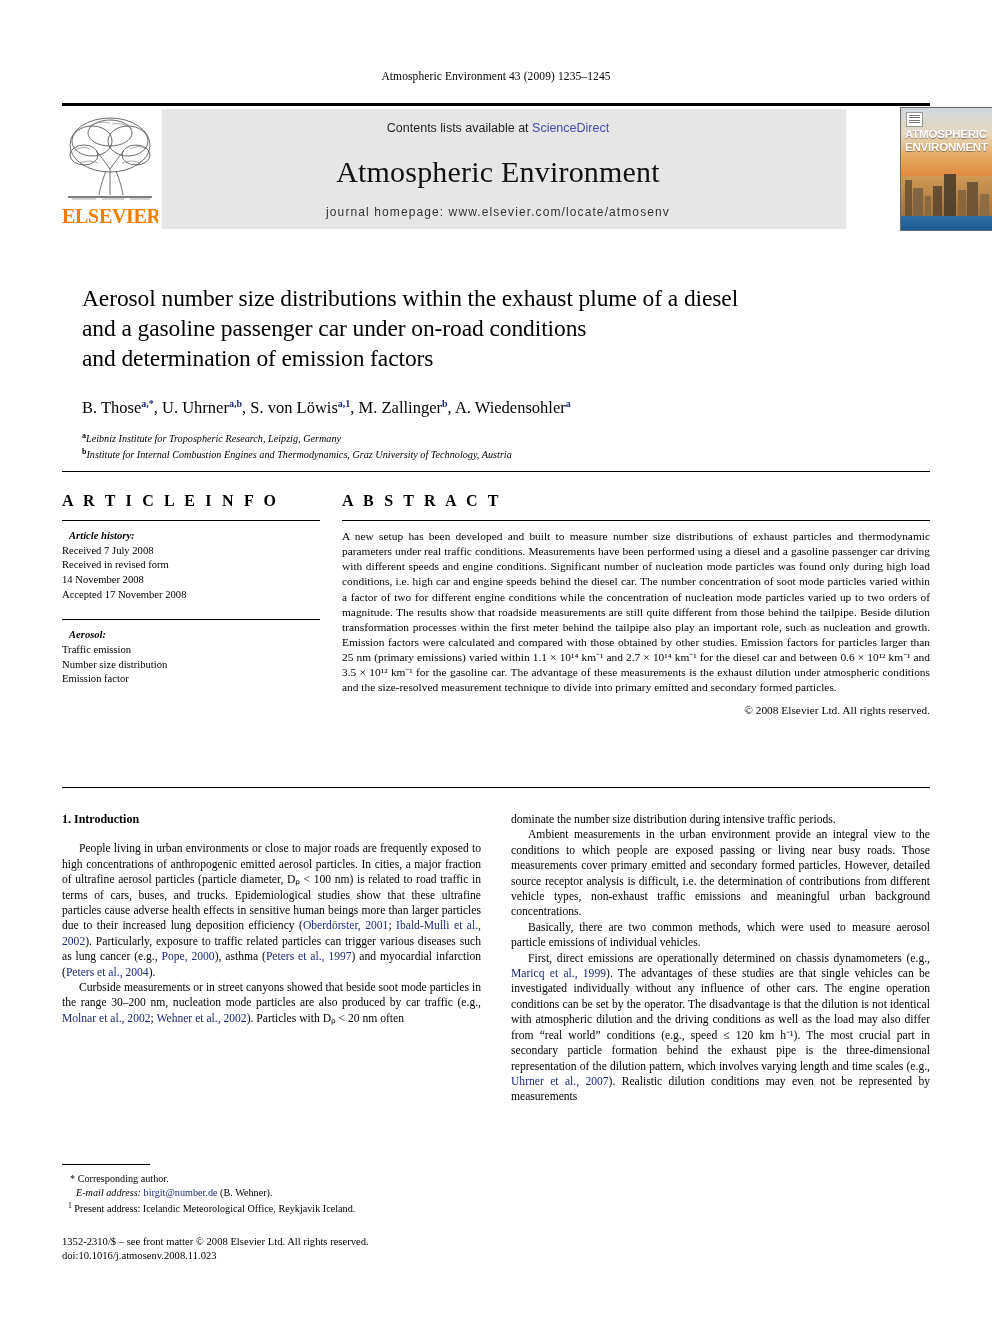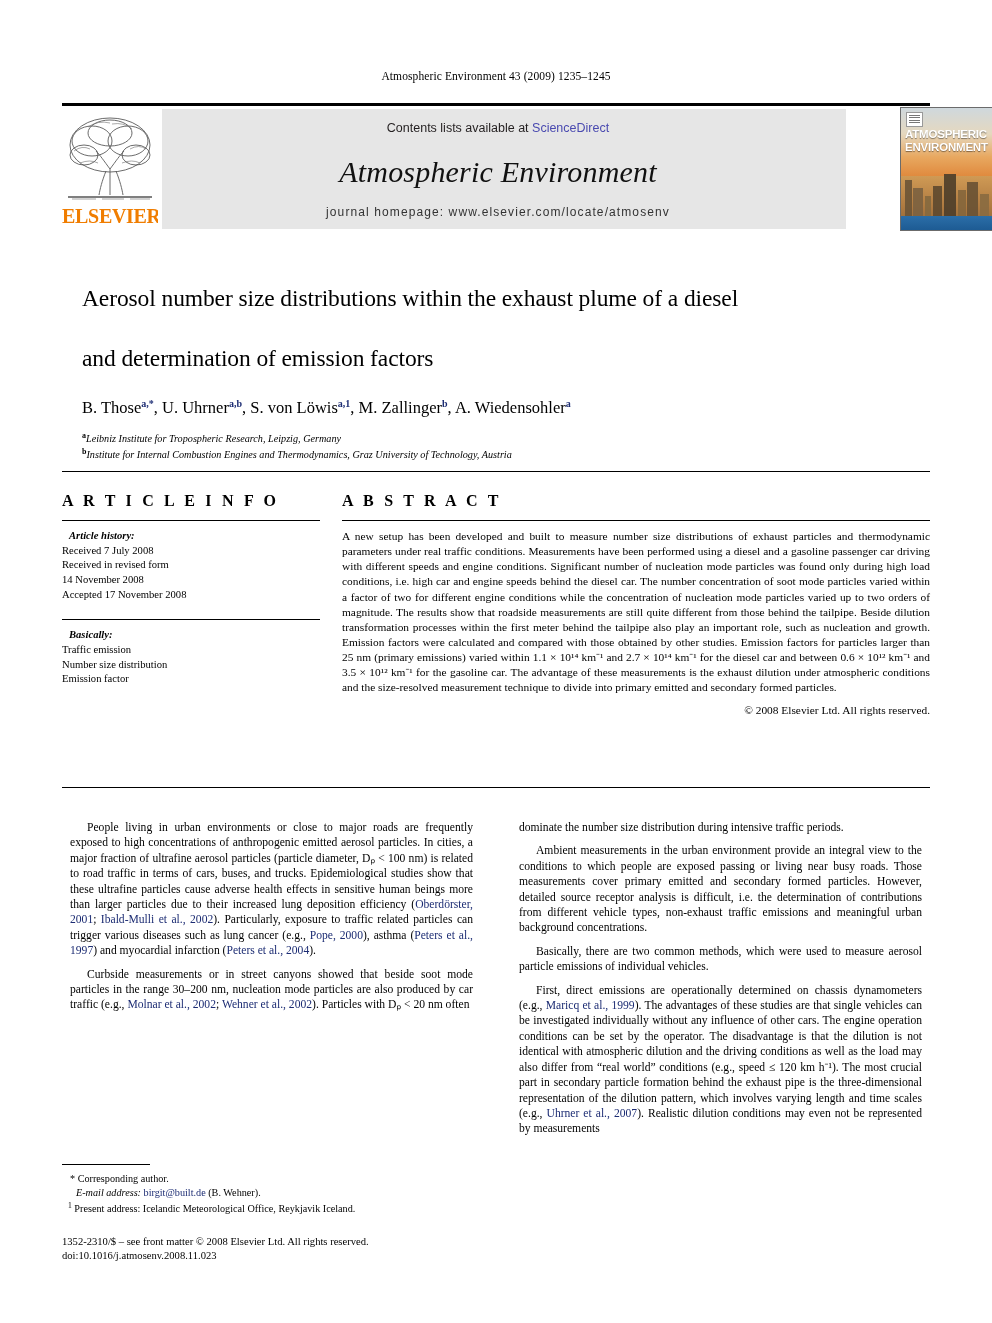--- a/index.html
+++ b/index.html
@@ -94,21 +94,20 @@
   }
   .journal-title {
     position: absolute;
     left: 0; top: 46px;
     width: 672px;
     text-align: center;
     font-family: "Liberation Serif", serif;
     font-size: 30px;
     color: #111;
     letter-spacing: 0.2px;
-    font-style: italic;
   }
   .homepage-line {
     position: absolute;
     left: 0; top: 96px;
     width: 672px;
     text-align: center;
     font-family: "Liberation Sans", sans-serif;
     font-size: 12px;
     color: #333;
     letter-spacing: 1.1px;
@@ -284,21 +283,21 @@
     text-align: justify;
   }
   .col-left  { left: 62px; }
   .col-right { left: 511px; }
   .sec-title {
     font-size: 12px;
     font-weight: bold;
     margin: 0 0 14px 0;
   }
   .body-col p {
-    margin: 8px;
+    margin: 0;
     text-indent: 17px;
   }
   .ref { color: #1c2c73; }
 
   
   .foot-rule {
     position: absolute;
     left: 62px; top: 1164px;
     width: 88px; height: 1.1px;
     background: #000;
@@ -396,21 +395,21 @@
       <div class="cover-title">
         <div>ATMOSPHERIC</div>
         <div>ENVIRONMENT</div>
       </div>
     </div>
   </div>
 
   <div class="title-block">
     <h1 class="paper-title">
       <span>Aerosol number size distributions within the exhaust plume of a diesel</span><br>
-      <br>
+      <span>and a gasoline passenger car under on-road conditions</span><br>
       <span>and determination of emission factors</span>
     </h1>
 
     <div class="authors">
       <span><span>B. Those</span><sup>a,*</sup></span>,
       <span><span>U. Uhrner</span><sup>a,b</sup></span>,
       <span><span>S. von Löwis</span><sup>a,1</sup></span>,
       <span><span>M. Zallinger</span><sup>b</sup></span>,
       <span><span>A. Wiedensohler</span><sup>a</sup></span>
     </div>
@@ -426,53 +425,54 @@
   <div class="info-col">
     <div class="sec-caps">A R T I C L E   I N F O</div>
     <div class="hair-rule"></div>
     <div class="info-head">Article history:</div>
     <div class="info-line">Received 7 July 2008</div>
     <div class="info-line">Received in revised form</div>
     <div class="info-line">14 November 2008</div>
     <div class="info-line">Accepted 17 November 2008</div>
     <div class="info-gap"></div>
     <div class="info-gap-rule"></div>
-    <div class="info-head">Basically:</div>
+    <div class="info-head">Aerosol:</div>
     <div class="info-line">Traffic emission</div>
     <div class="info-line">Number size distribution</div>
     <div class="info-line">Emission factor</div>
   </div>
 
   <div class="abs-col">
     <div class="sec-caps">A B S T R A C T</div>
     <div class="hair-rule"></div>
     <div class="abstract-text">A new setup has been developed and built to measure number size distributions of exhaust particles and thermodynamic parameters under real traffic conditions. Measurements have been performed using a diesel and a gasoline passenger car driving with different speeds and engine conditions. Significant number of nucleation mode particles was found only during high load conditions, i.e. high car and engine speeds behind the diesel car. The number concentration of soot mode particles varied within a factor of two for different engine conditions while the concentration of nucleation mode particles varied up to two orders of magnitude. The results show that roadside measurements are still quite different from those behind the tailpipe. Beside dilution transformation processes within the first meter behind the tailpipe also play an important role, such as nucleation and growth. Emission factors were calculated and compared with those obtained by other studies. Emission factors for particles larger than 25 nm (primary emissions) varied within 1.1 × 10¹⁴ km⁻¹ and 2.7 × 10¹⁴ km⁻¹ for the diesel car and between 0.6 × 10¹² km⁻¹ and 3.5 × 10¹² km⁻¹ for the gasoline car. The advantage of these measurements is the exhaust dilution under atmospheric conditions and the size-resolved measurement technique to divide into primary emitted and secondary formed particles.</div>
     <div class="copyright">© 2008 Elsevier Ltd. All rights reserved.</div>
   </div>
 
   <div class="band-rule-bottom"></div>
 
   <div class="body-col col-left">
+    <div class="sec-title">1.  Introduction</div>
     <p>People living in urban environments or close to major roads are frequently exposed to high concentrations of anthropogenic emitted aerosol particles. In cities, a major fraction of ultrafine aerosol particles (particle diameter, Dₚ &lt; 100 nm) is related to road traffic in terms of cars, buses, and trucks. Epidemiological studies show that these ultrafine particles cause adverse health effects in sensitive human beings more than larger particles due to their increased lung deposition efficiency (<span class="ref">Oberdörster, 2001</span>; <span class="ref">Ibald-Mulli et al., 2002</span>). Particularly, exposure to traffic related particles can trigger various diseases such as lung cancer (e.g., <span class="ref">Pope, 2000</span>), asthma (<span class="ref">Peters et al., 1997</span>) and myocardial infarction (<span class="ref">Peters et al., 2004</span>).</p>
     <p style="margin-top:0">Curbside measurements or in street canyons showed that beside soot mode particles in the range 30–200 nm, nucleation mode particles are also produced by car traffic (e.g., <span class="ref">Molnar et al., 2002</span>; <span class="ref">Wehner et al., 2002</span>). Particles with Dₚ &lt; 20 nm often</p>
   </div>
 
   <div class="body-col col-right">
     <p style="text-indent:0">dominate the number size distribution during intensive traffic periods.</p>
     <p>Ambient measurements in the urban environment provide an integral view to the conditions to which people are exposed passing or living near busy roads. Those measurements cover primary emitted and secondary formed particles. However, detailed source receptor analysis is difficult, i.e. the determination of contributions from different vehicle types, non-exhaust traffic emissions and meaningful urban background concentrations.</p>
     <p>Basically, there are two common methods, which were used to measure aerosol particle emissions of individual vehicles.</p>
     <p>First, direct emissions are operationally determined on chassis dynamometers (e.g., <span class="ref">Maricq et al., 1999</span>). The advantages of these studies are that single vehicles can be investigated individually without any influence of other cars. The engine operation conditions can be set by the operator. The disadvantage is that the dilution is not identical with atmospheric dilution and the driving conditions as well as the load may also differ from “real world” conditions (e.g., speed ≤ 120 km h⁻¹). The most crucial part in secondary particle formation behind the exhaust pipe is the three-dimensional representation of the dilution pattern, which involves varying length and time scales (e.g., <span class="ref">Uhrner et al., 2007</span>). Realistic dilution conditions may even not be represented by measurements</p>
   </div>
 
   <div class="foot-rule"></div>
   <div class="footnotes">
     <div class="fn" style="padding-left:14px;text-indent:-6px">* Corresponding author.</div>
     <div class="fn" style="padding-left:14px;text-indent:0">
       <em>E-mail address:</em>
-      <span class="ref">birgit@built.de</span>
+      <span class="ref">birgit@number.de</span>
       <span>(B. Wehner).</span>
     </div>
     <div class="fn" style="padding-left:14px;text-indent:-8px">
       <sup>1</sup>
       <span>Present address: Icelandic Meteorological Office, Reykjavik Iceland.</span>
     </div>
   </div>
 
   <div class="imprint">
     <div>1352-2310/$ – see front matter © 2008 Elsevier Ltd. All rights reserved.</div>

